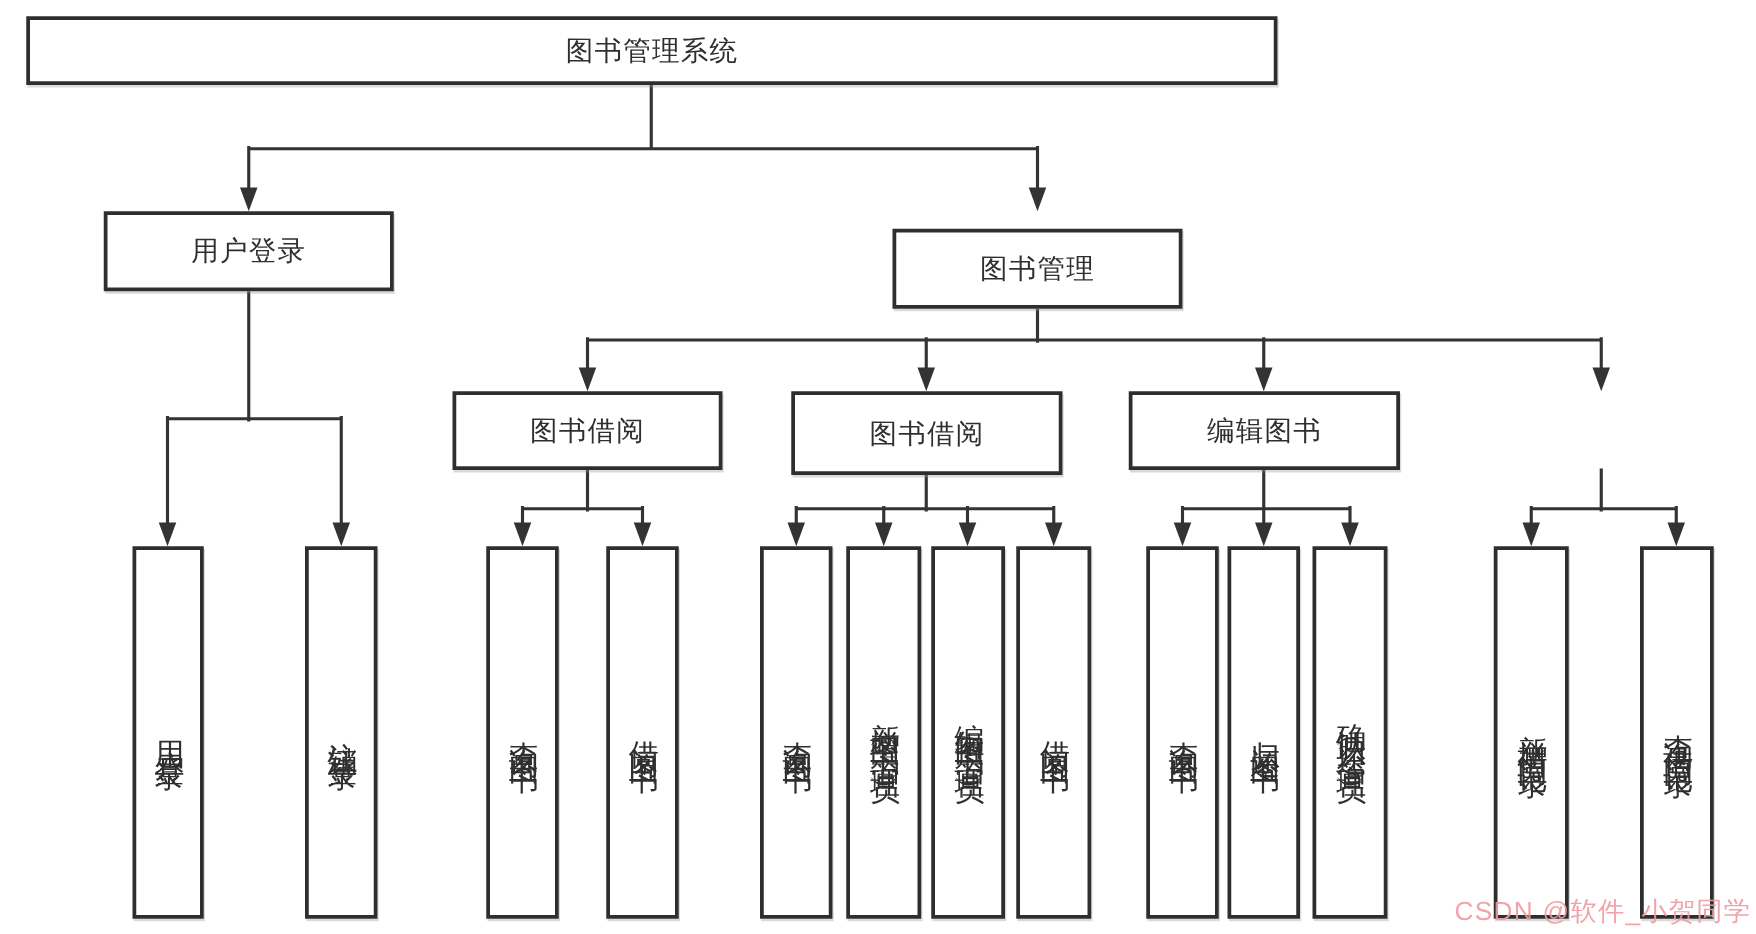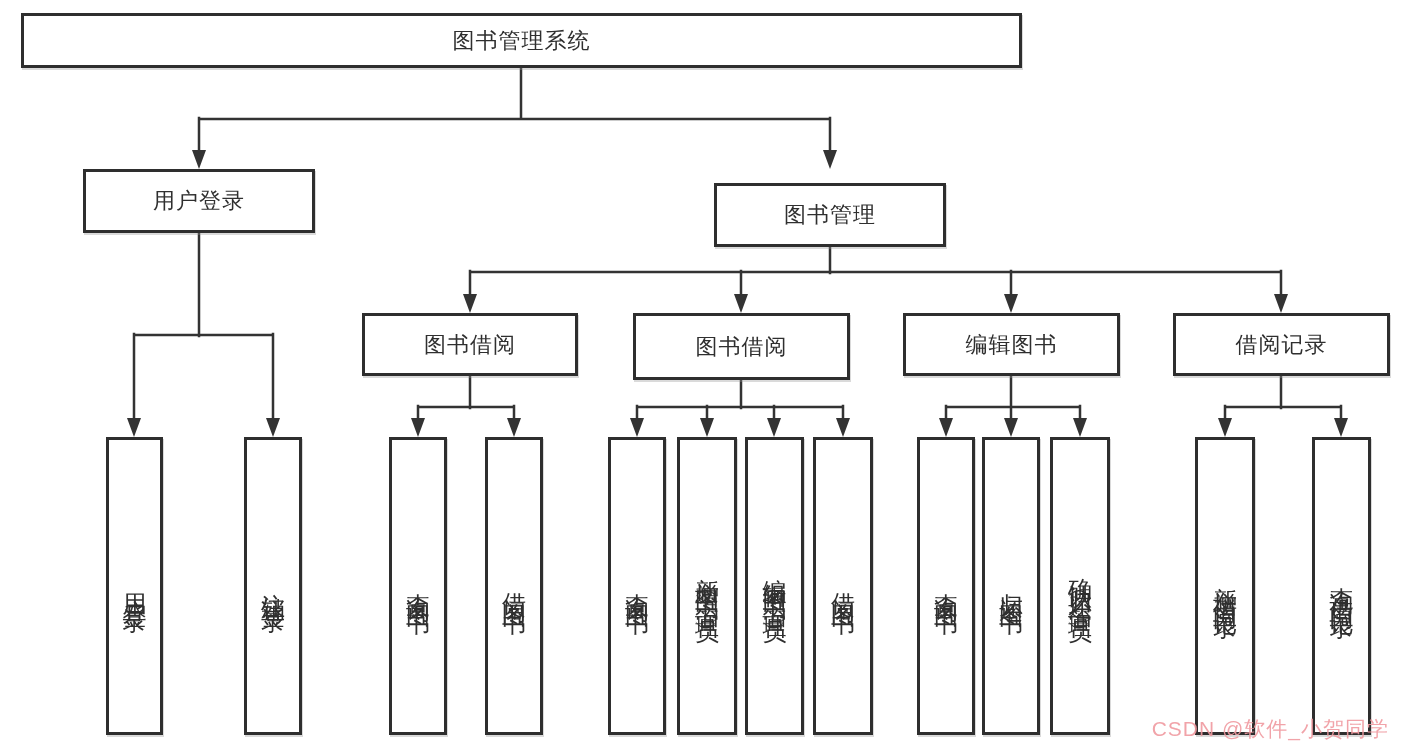--- a/index.html
+++ b/index.html
@@ -32,21 +32,21 @@
   .l-bb-query{left:608px;width:58px;}
   .l-bb-add{left:677px;width:60px;}
   .l-bb-edit{left:745px;width:59px;}
   .l-bb-borrow{left:813px;width:60px;}
   .l-cb-query{left:917px;width:58px;}
   .l-cb-return{left:982px;width:58px;}
   .l-cb-confirm{left:1050px;width:60px;}
   .l-br-add{left:1195px;width:60px;}
   .l-br-query{left:1312px;width:59px;}
   .watermark{
-    position:absolute;right:16px;bottom:4px;font-size:21px;letter-spacing:1px;
+    position:absolute;right:4px;bottom:4px;font-size:21px;letter-spacing:1px;
     opacity:0.9;white-space:nowrap;
   }
 </style>
 </head>
 <body>
 
 <div class="canvas">
 
   <svg class="wires" viewBox="0 0 1405 747" xmlns="http://www.w3.org/2000/svg">
     <path d="M521,68 V119 M199,119 H830 M199,118 V153 M830,118 V153
@@ -80,23 +80,20 @@
   </div>
 
   <div class="node h n-new-book" style="border-color: rgb(46, 46, 46); color: rgb(47, 47, 47);">
     <span>图书借阅</span>
   </div>
   <div class="node h n-book-borrow" style="border-color: rgb(46, 46, 46); color: rgb(47, 47, 47);">
     <span>图书借阅</span>
   </div>
   <div class="node h n-current-borrow" style="border-color: rgb(46, 46, 46); color: rgb(47, 47, 47);">
     <span>编辑图书</span>
-  </div>
-  <div class="node h n-borrow-record" style="border-color: rgb(46, 46, 46); color: rgb(47, 47, 47);">
-    <span>借阅记录</span>
   </div>
 
   <div class="node v lf l-ul-login" style="border-color: rgb(46, 46, 46); color: rgb(47, 47, 47);">
     <span>用户登录</span>
   </div>
   <div class="node v lf l-ul-logout" style="border-color: rgb(46, 46, 46); color: rgb(47, 47, 47);">
     <span>注销登录</span>
   </div>
 
   <div class="node v lf l-nb-query" style="border-color: rgb(46, 46, 46); color: rgb(47, 47, 47);">

